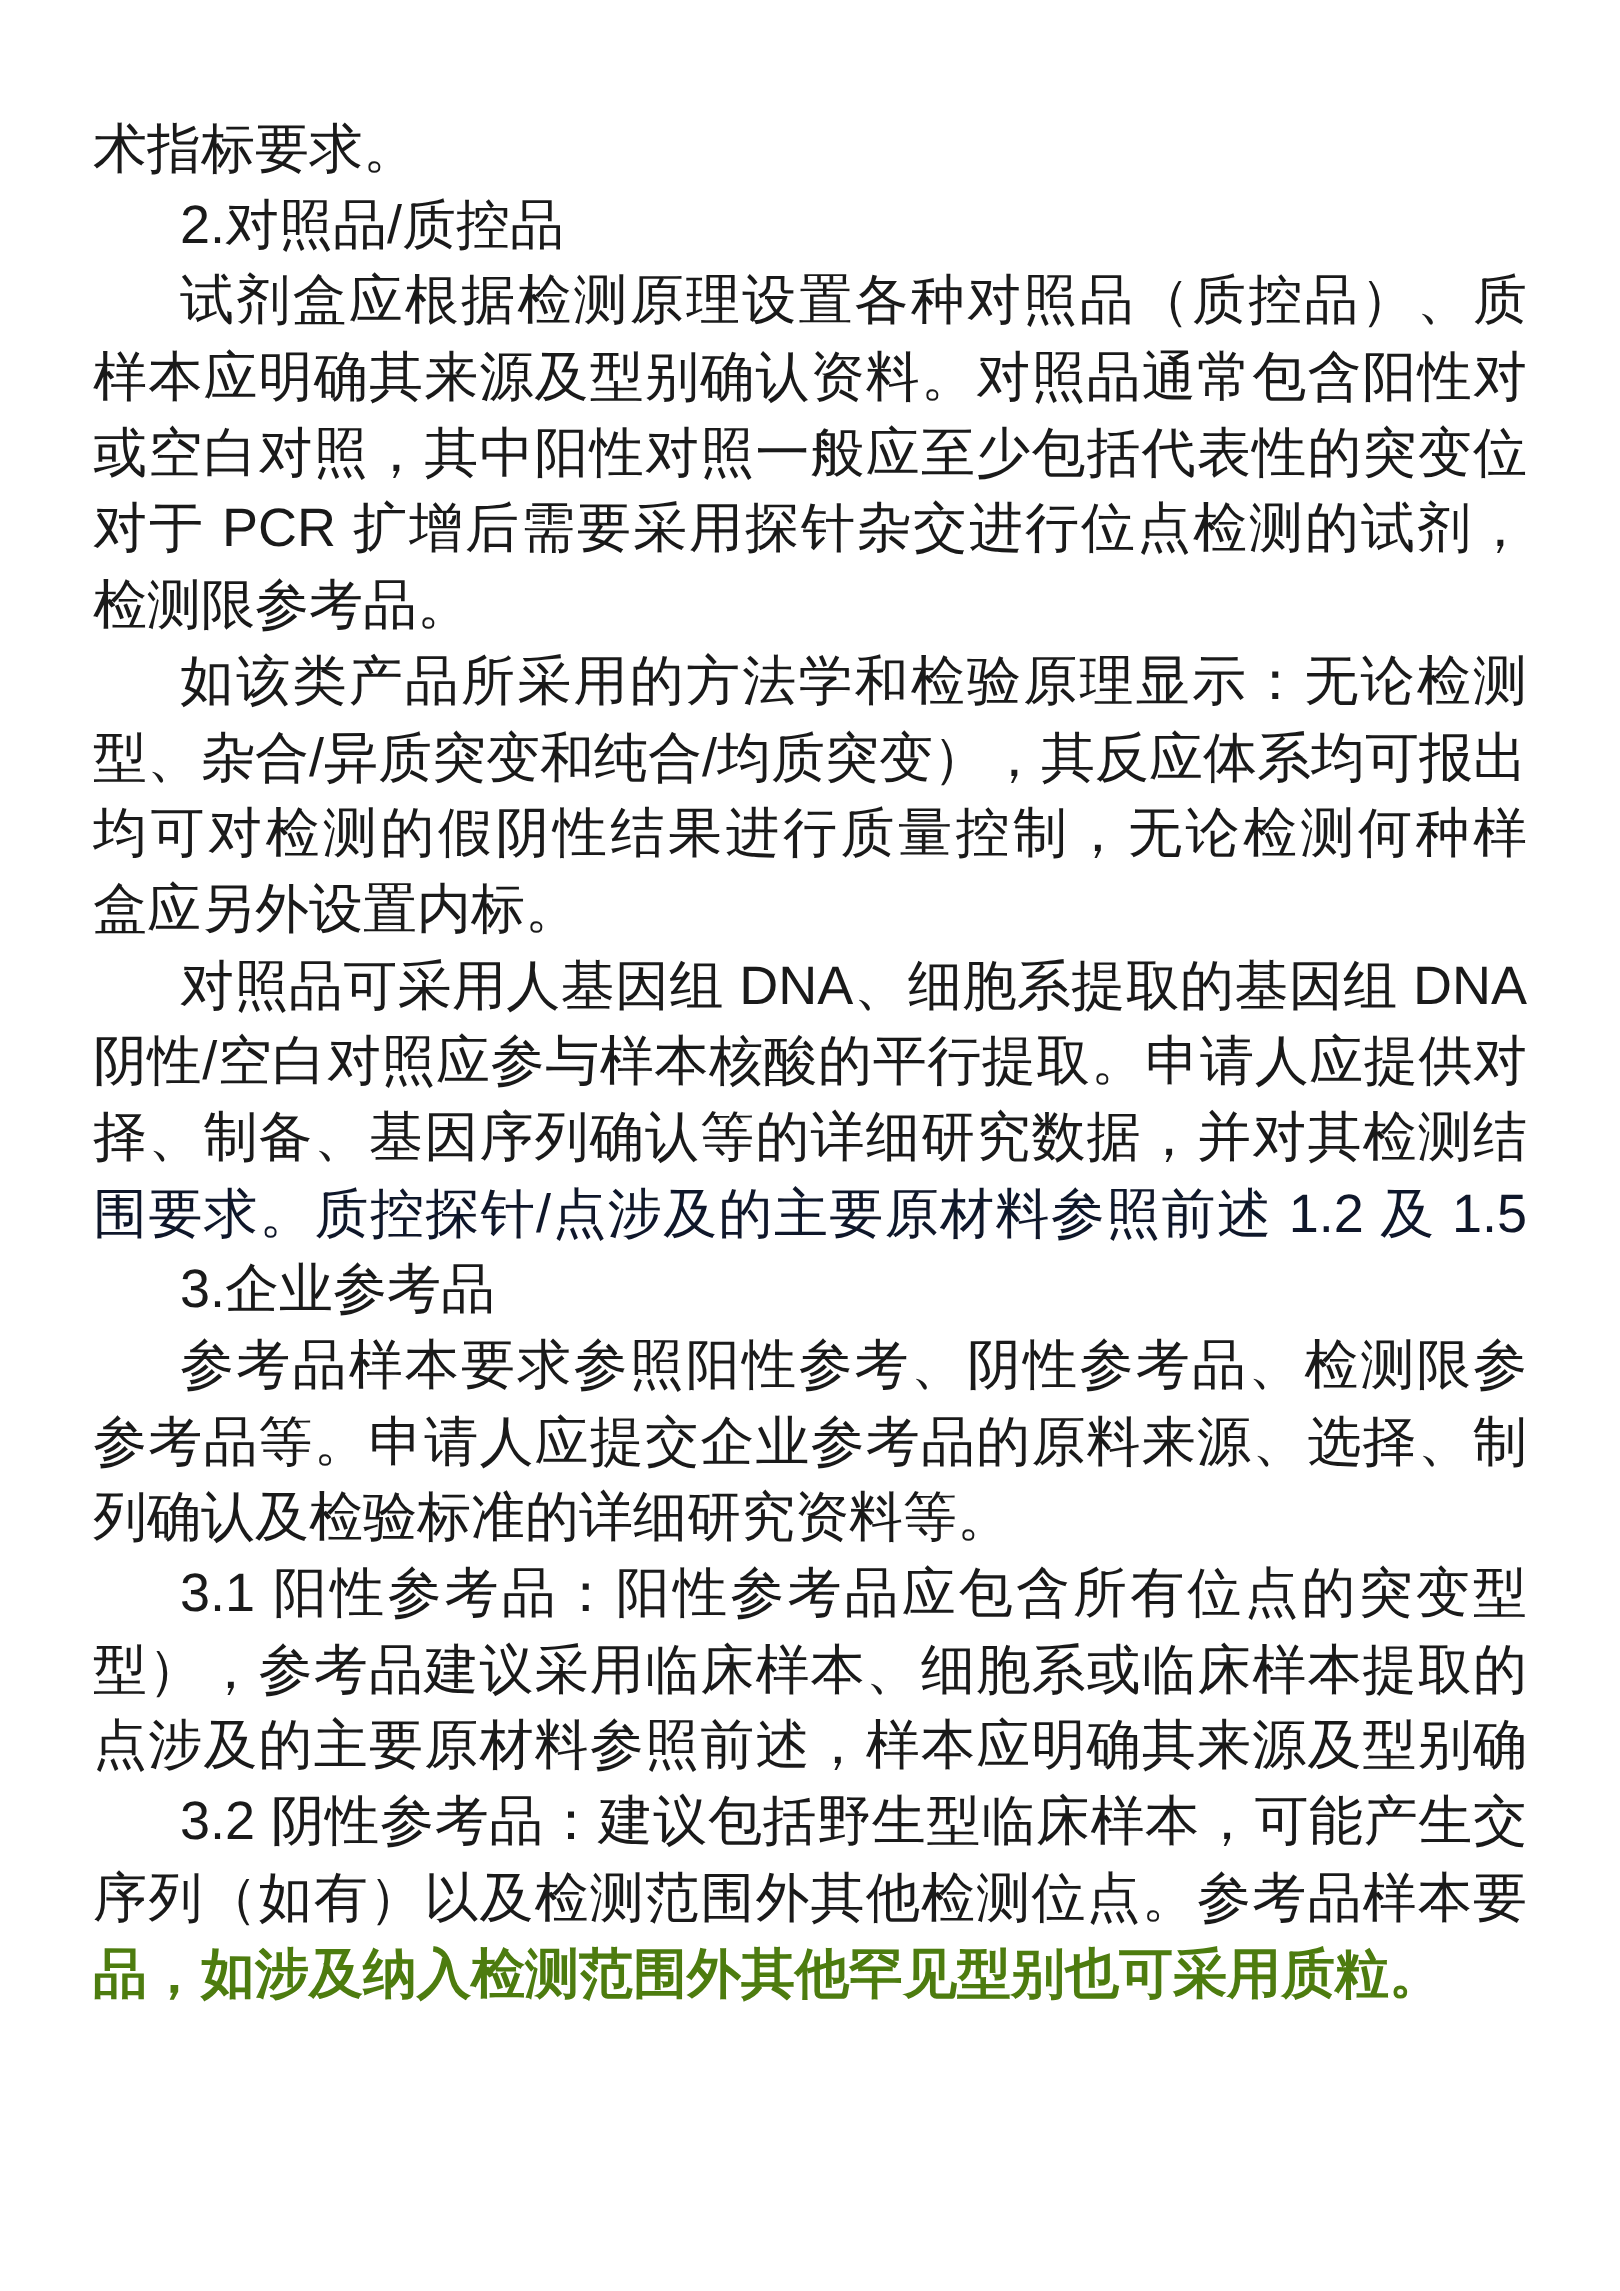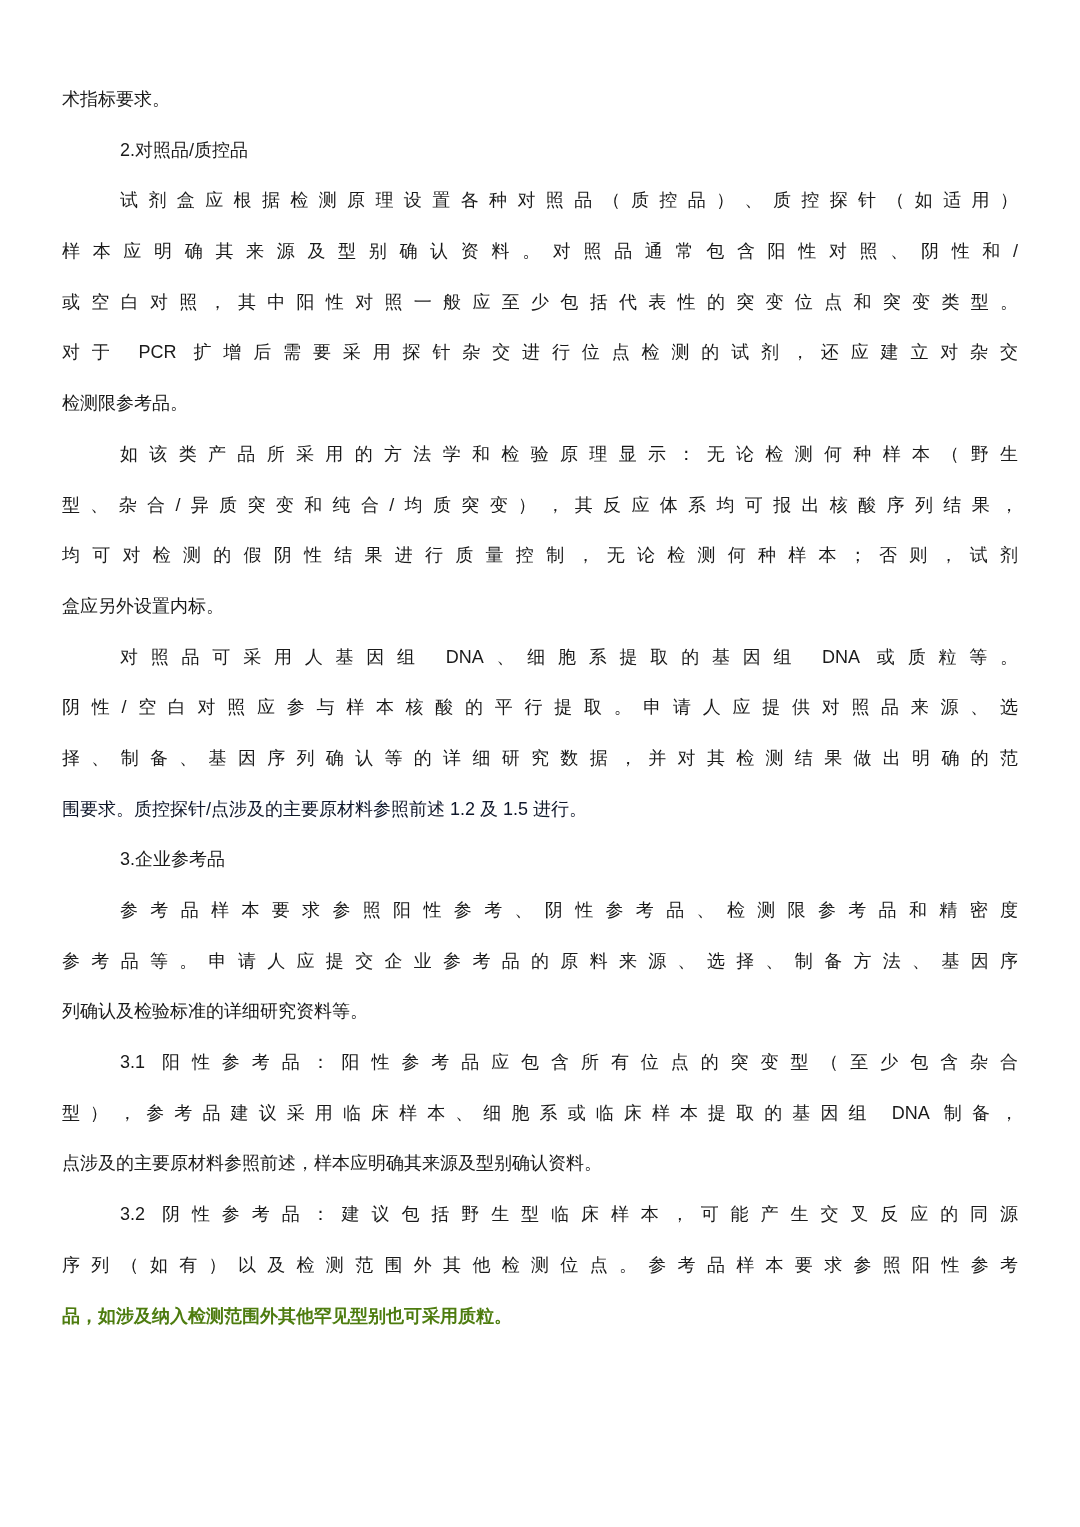--- a/index.html
+++ b/index.html
@@ -17,21 +17,21 @@
     box-sizing: border-box;
     width: 1080px;
     height: 1527px;
     background: #ffffff;
     padding: 74px 62px 0 62px;
   }
   .text-block {
     width: 956px;
   }
   .line {
-    font-size: 18px;
+    font-size: 36px;
     line-height: 50.7px;
     height: 50.7px;
     color: #1a1a1a;
     text-align: justify;
     overflow: hidden;
     white-space: normal;
   }
   
   .line.fill {
     text-align-last: justify;

